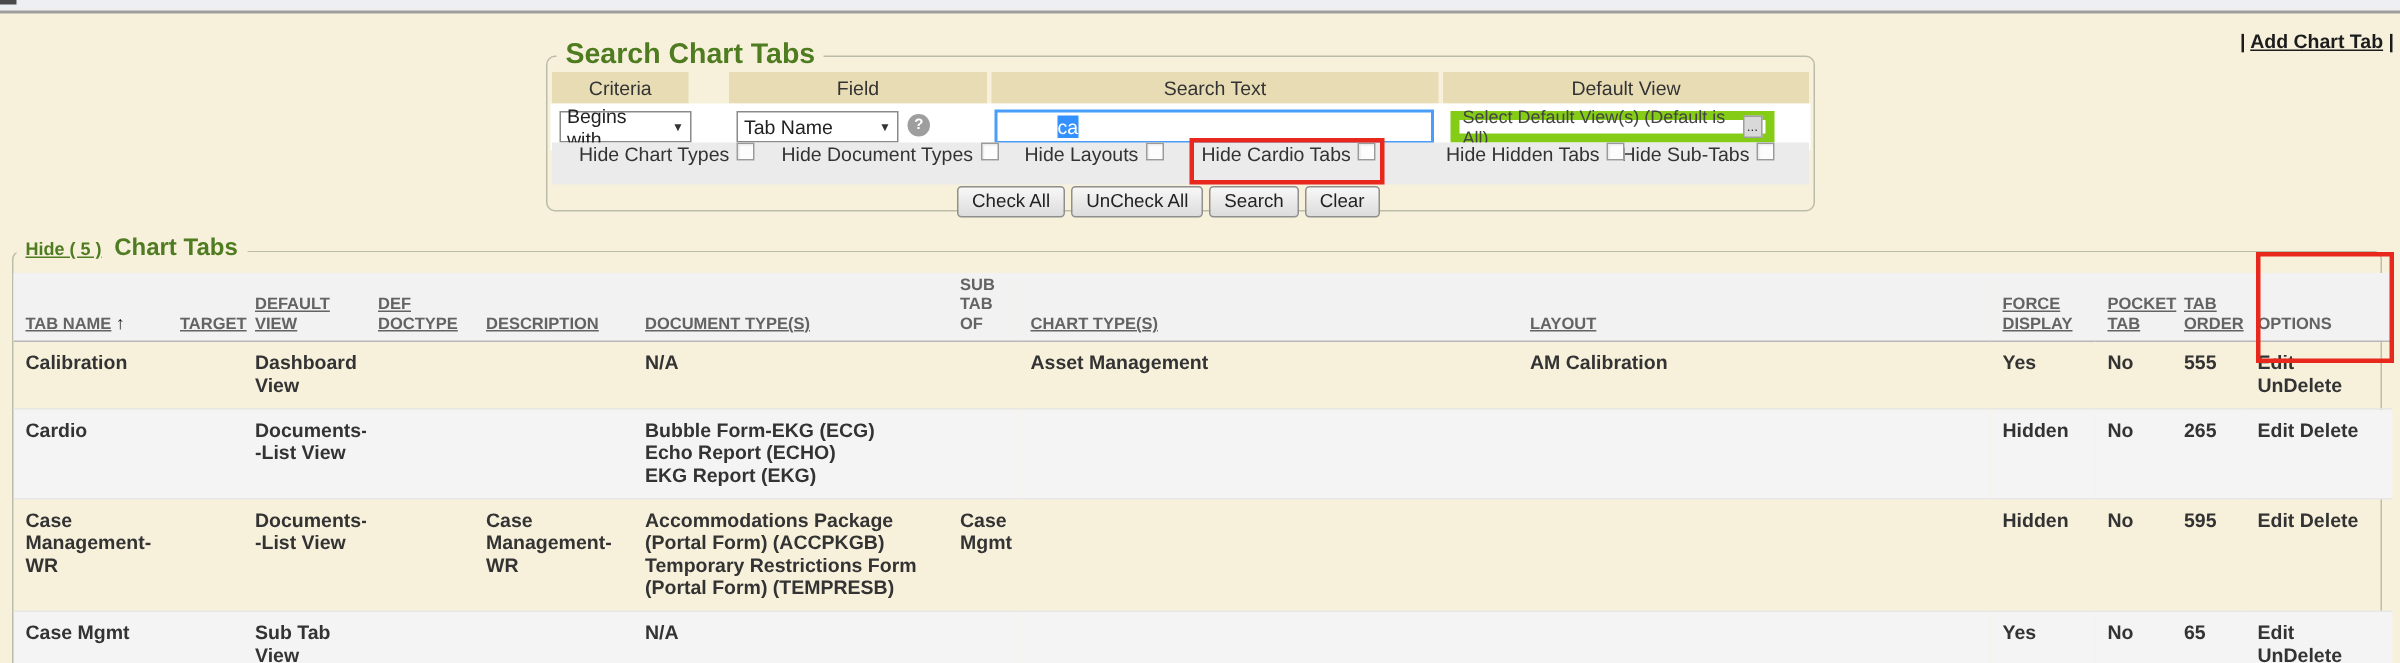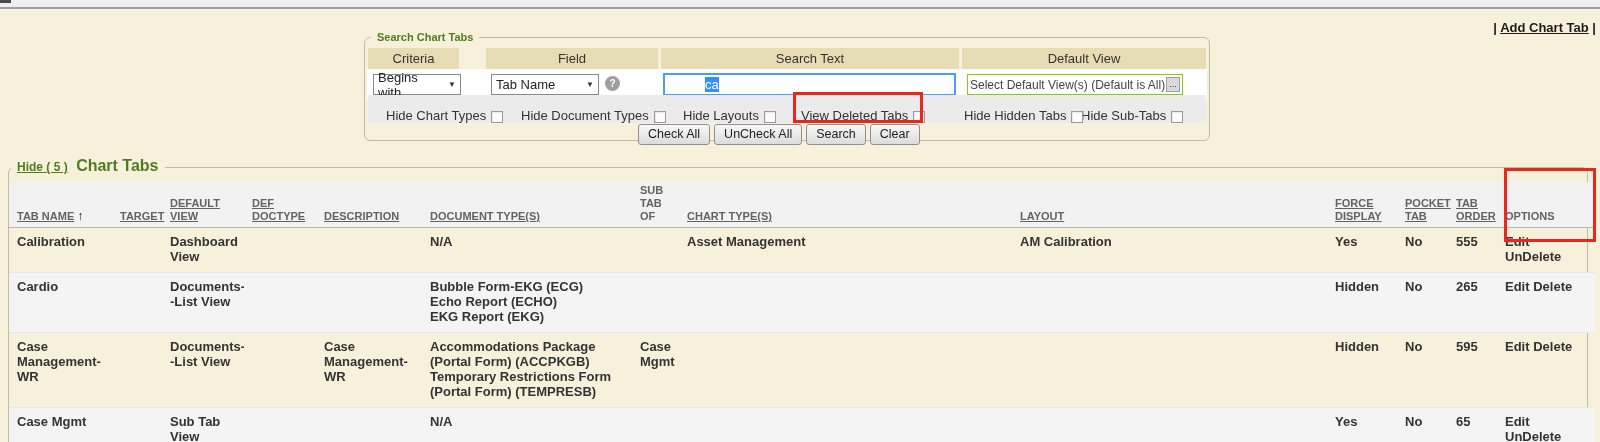--- a/index.html
+++ b/index.html
@@ -11,43 +11,43 @@
   .topbar-mark { position:absolute; left:0; top:0; width:11px; height:3px; background:#4a4a4a; }
   .topbar-line { position:absolute; left:0; top:7px; width:1600px; height:2px; background:#9e9e9e; }
 
   
   .addlink-wrap { position:absolute; top:20px; right:4px; font-size:13px; font-weight:bold; color:#1c1c1c; }
   .addlink-wrap a { color:#1c1c1c; text-decoration:underline; cursor:pointer; }
   .pipe { text-decoration:none; font-weight:bold; }
 
   
   .fieldset { position:absolute; border:1px solid #bcbcaa; border-radius:6px; }
-  .legend { position:absolute; top:-10px; left:6px; background:#f7f1dc; padding:0 6px; font-weight:bold; color:#4f7c21; font-size:11px; line-height:18px; white-space:nowrap; }
+  .legend { position:absolute; top:-10px; left:6px; background:#f7f1dc; padding:0 6px; font-weight:bold; color:#4f7c21; font-size:19px; line-height:18px; white-space:nowrap; }
 
   
   #search-panel { left:364px; top:37px; width:846px; height:104px; }
   .sp-headrow { position:absolute; top:10px; left:2px; right:2px; height:21px; }
   .sp-head { position:absolute; top:0; height:21px; background:#e8dcb5; color:#333; font-size:13px; text-align:center; line-height:21px; }
   .sp-head.c1 { left:1px;  width:91px; }
   .sp-head.c2 { left:119px; width:172px; }
   .sp-head.c3 { left:294px; width:298px; }
   .sp-head.c4 { left:595px; width:244px; }
   .sp-controlrow { position:absolute; top:31px; left:2px; right:2px; height:31px; background:#fff; }
   .select { position:absolute; top:5px; height:21px; background:#fff; border:1px solid #8a8a8a; font-size:13px; color:#222; display:flex; align-items:center; padding:0 4px; cursor:pointer; }
   .select .arrow { margin-left:auto; font-size:8px; color:#333; padding-left:6px; }
   #criteria-select { left:6px; width:88px; }
   #field-select { left:124px; width:108px; }
   .help { position:absolute; left:238px; top:7px; width:15px; height:15px; border-radius:50%; background:#9e9e9e; color:#fff; font-size:10px; font-weight:bold; text-align:center; line-height:15px; cursor:pointer; }
   #search-input { position:absolute; left:296px; top:4px; width:293px; height:23px; background:#fff; border:2px solid #4a9df8; font-size:13px; display:flex; align-items:center; padding:0 3px; }
   #search-input .sel { background:#3390ff; color:#fff;margin-left:37px; }
-  #dv-picker { position:absolute; left:600px; top:5px; width:216px; height:21px; background:#fff; border:1px solid #84cc16; font-size:12px; color:#444; display:flex; align-items:center; padding:0 2px; cursor:pointer; }
+  #dv-picker { position:absolute; left:600px; top:5px; width:216px; height:21px; background:#fff; border:6px solid #84cc16; font-size:12px; color:#444; display:flex; align-items:center; padding:0 2px; cursor:pointer; }
   #dv-picker .more { margin-left:auto; width:14px; height:15px; background:#d9d9d9; border:1px solid #a0a0a0; font-size:9px; text-align:center; line-height:13px; color:#333; }
 
   .cb-band { position:absolute; left:3px; top:57px; width:838px; height:28px; background:#ebebeb; }
-  .cb-item { position:absolute; top:0; height:28px; display:flex; align-items:flex-end; font-size:13px; color:#333; white-space:nowrap; }
+  .cb-item { position:absolute; top:0; height:28px; display:flex; align-items:flex-start; font-size:13px; color:#333; white-space:nowrap; }
   .cb-box { width:12px; height:12px; border:1px solid #9a9a9a; background:#fdfdfd; margin-left:5px; cursor:pointer; box-shadow:inset 1px 1px 1px rgba(0,0,0,0.08); }
   .cb-item.i1 { left:18px; } .cb-item.i2 { left:153px; } .cb-item.i3 { left:315px; }
   .cb-item.i4 { left:433px; } .cb-item.i5 { left:596px; } .cb-item.i6 { left:713px; }
 
   .btn-row { position:absolute; left:273px; top:86px; height:22px; display:flex; gap:4px; }
   .btn { height:21px; padding:0 9px; font-size:12.5px; color:#222; background:linear-gradient(#f8f8f8,#dcdcdc); border:1px solid #8f8f8f; border-radius:3px; line-height:19px; cursor:pointer; white-space:nowrap; }
 
   
   .redbox { position:absolute; border:3px solid #e8271d; pointer-events:none; z-index:50; }
   #redbox-hide-deleted { left:793px; top:92px; width:130px; height:31px; }
@@ -117,21 +117,21 @@
     </div>
     <div class="cb-item i2">
       <span>Hide Document Types</span>
       <span class="cb-box"></span>
     </div>
     <div class="cb-item i3">
       <span>Hide Layouts</span>
       <span class="cb-box"></span>
     </div>
     <div class="cb-item i4">
-      <span>View Deleted Tabs</span>
+      <span>Hide Cardio Tabs</span>
       <span class="cb-box"></span>
     </div>
     <div class="cb-item i6">
       <span>Hide Sub-Tabs</span>
       <span class="cb-box"></span>
     </div>
     <div class="cb-item i5">
       <span>Hide Hidden Tabs</span>
       <span class="cb-box"></span>
     </div>

